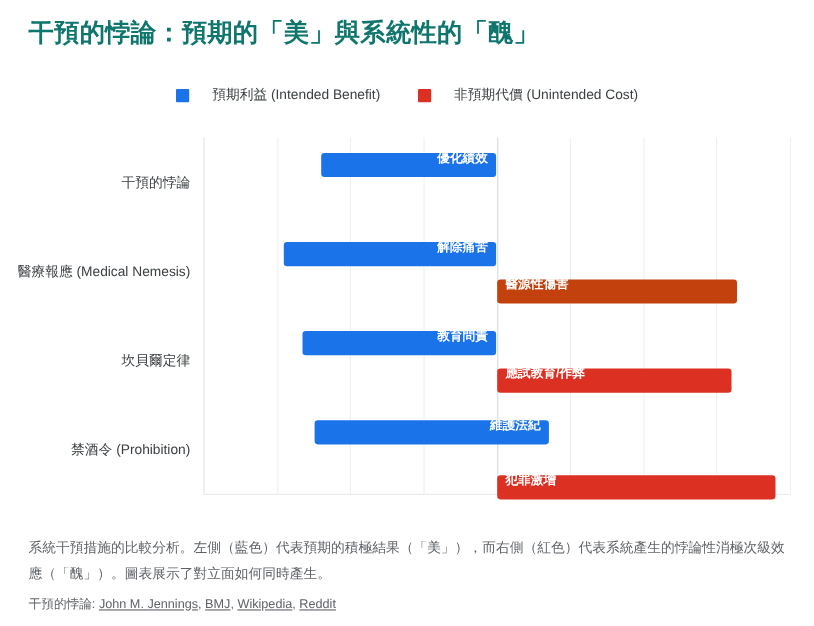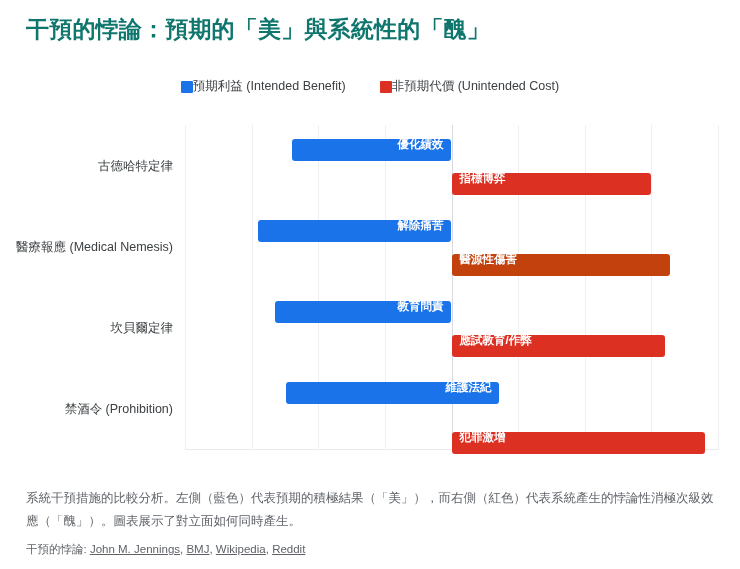--- a/index.html
+++ b/index.html
@@ -36,21 +36,21 @@
     right: 0;
     top: 78px;
     display: flex;
     justify-content: center;
     align-items: center;
     gap: 34px;
   }
   .legend-item {
     display: flex;
     align-items: center;
-    gap: 0;
+    gap: 21px;
     font-size: 12.5px;
     color: #3c4043;
     white-space: nowrap;
   }
   .legend-swatch {
     width: 12px;
     height: 12px;
     border-radius: 1px;
     flex: 0 0 auto;
   }
@@ -170,26 +170,23 @@
       <div class="gridline" style="left: 133.25px;"></div>
       <div class="gridline" style="left: 199.875px;"></div>
       <div class="gridline axis-zero" style="left: 266.5px;"></div>
       <div class="gridline" style="left: 333.125px;"></div>
       <div class="gridline" style="left: 399.75px;"></div>
       <div class="gridline" style="left: 466.375px;"></div>
       <div class="gridline" style="left: 533px;"></div>
     </div>
   <div id="rows">
       <div class="row" style="top: 0px; height: 81.25px;">
-        <div class="cat-label" style="top: 32.625px;">古德哈特定律</div>
+        <div class="cat-label" style="top: 32.625px;">干預的悖論</div>
         <div class="bar benefit" style="left: 106.6px; width: 159.9px; top: 13.625px; background: rgb(26, 115, 232);">
           <span class="bar-label">優化績效</span>
-        </div>
-        <div class="bar cost" style="left: 266.5px; width: 199.875px; top: 47.625px; background: rgb(220, 48, 34);">
-          <span class="bar-label">指標博弈</span>
         </div>
       </div>
       <div class="row" style="top: 81.25px; height: 81.25px;">
         <div class="cat-label" style="top: 32.625px;">醫療報應 (Medical Nemesis)</div>
         <div class="bar benefit" style="left: 73.2875px; width: 193.212px; top: 13.625px; background: rgb(26, 115, 232);">
           <span class="bar-label">解除痛苦</span>
         </div>
         <div class="bar cost" style="left: 266.5px; width: 218px; top: 47.625px; background: #c2410c;">
           <span class="bar-label">醫源性傷害</span>
         </div>

